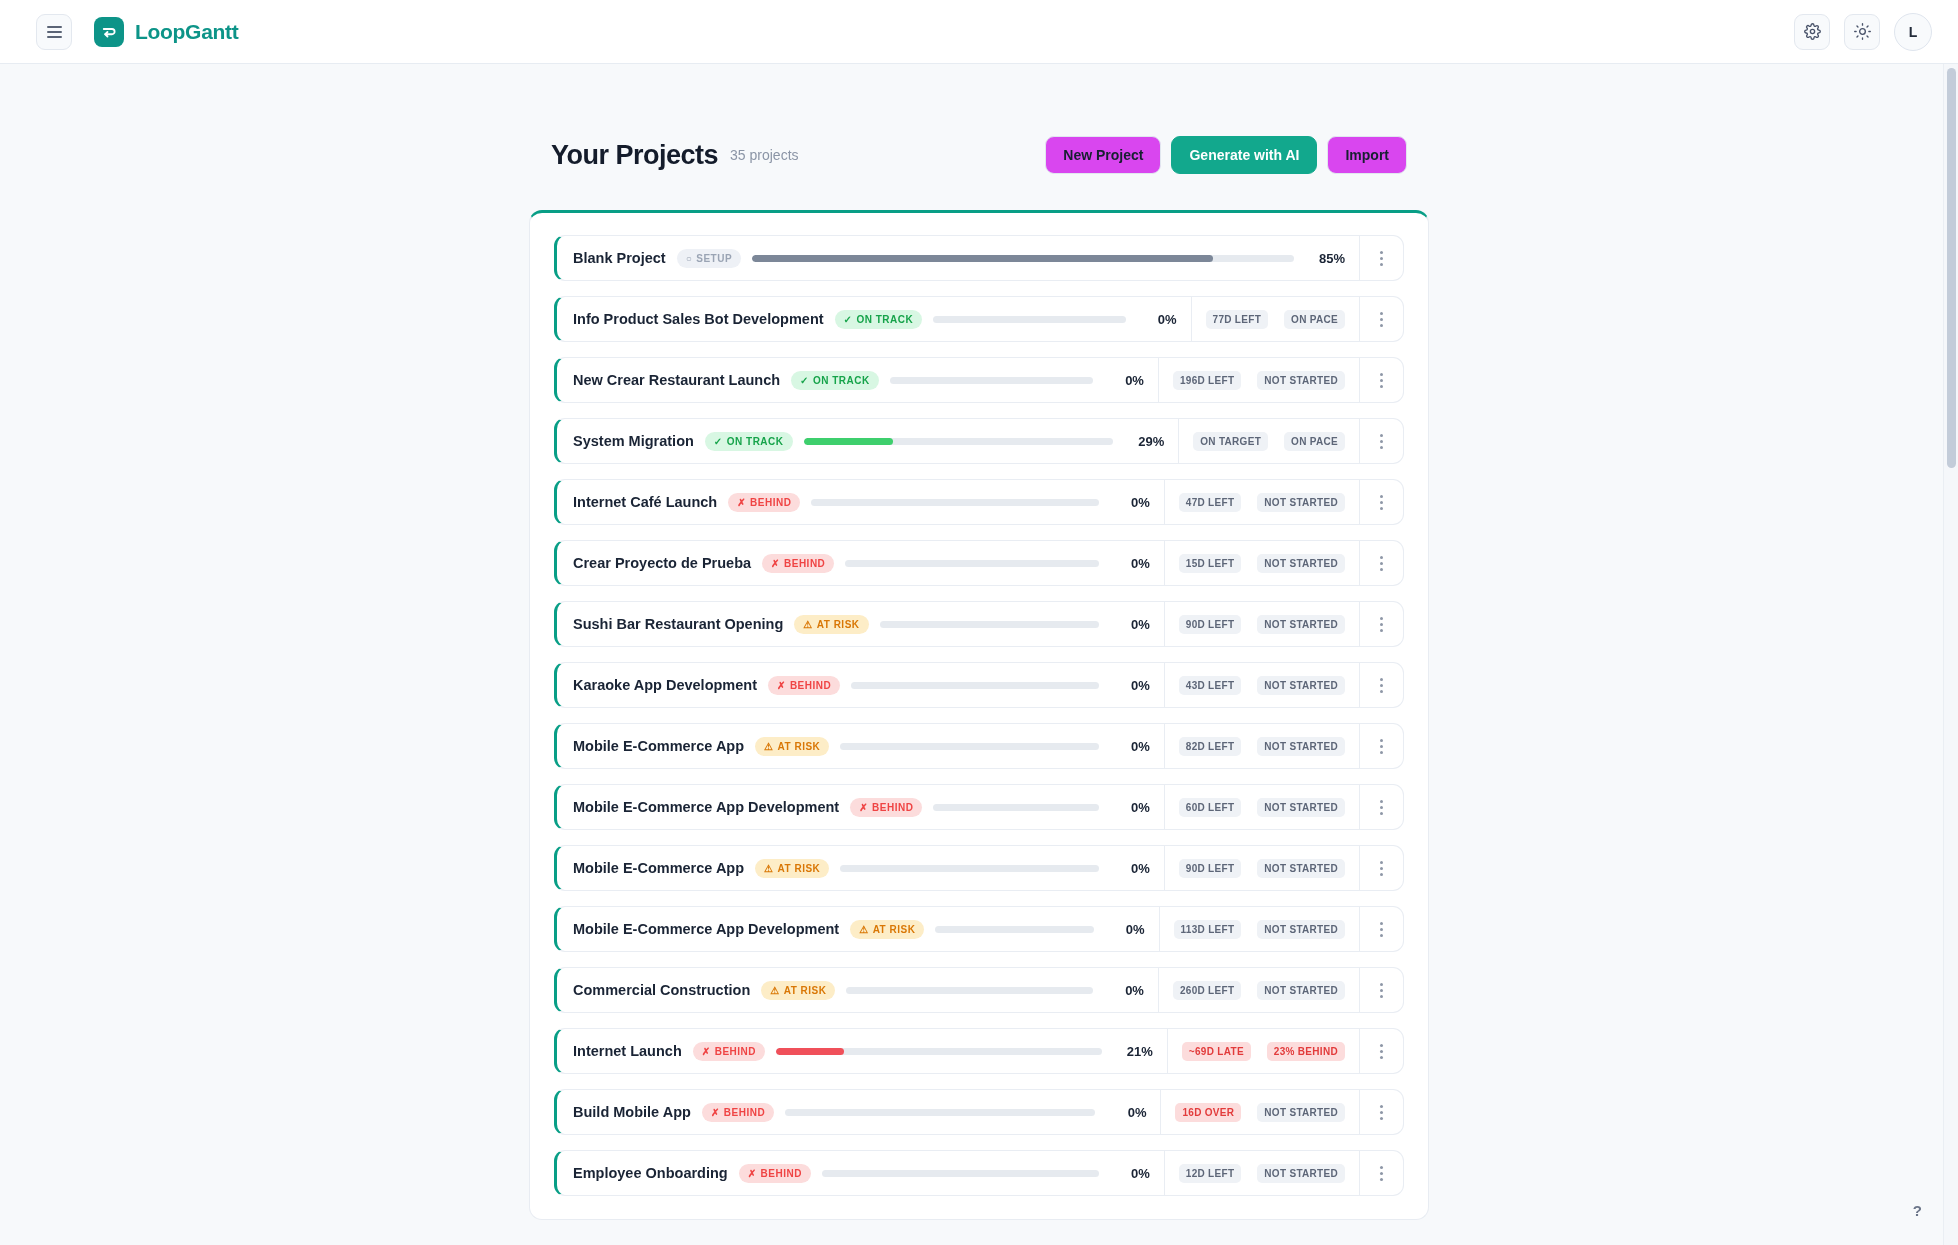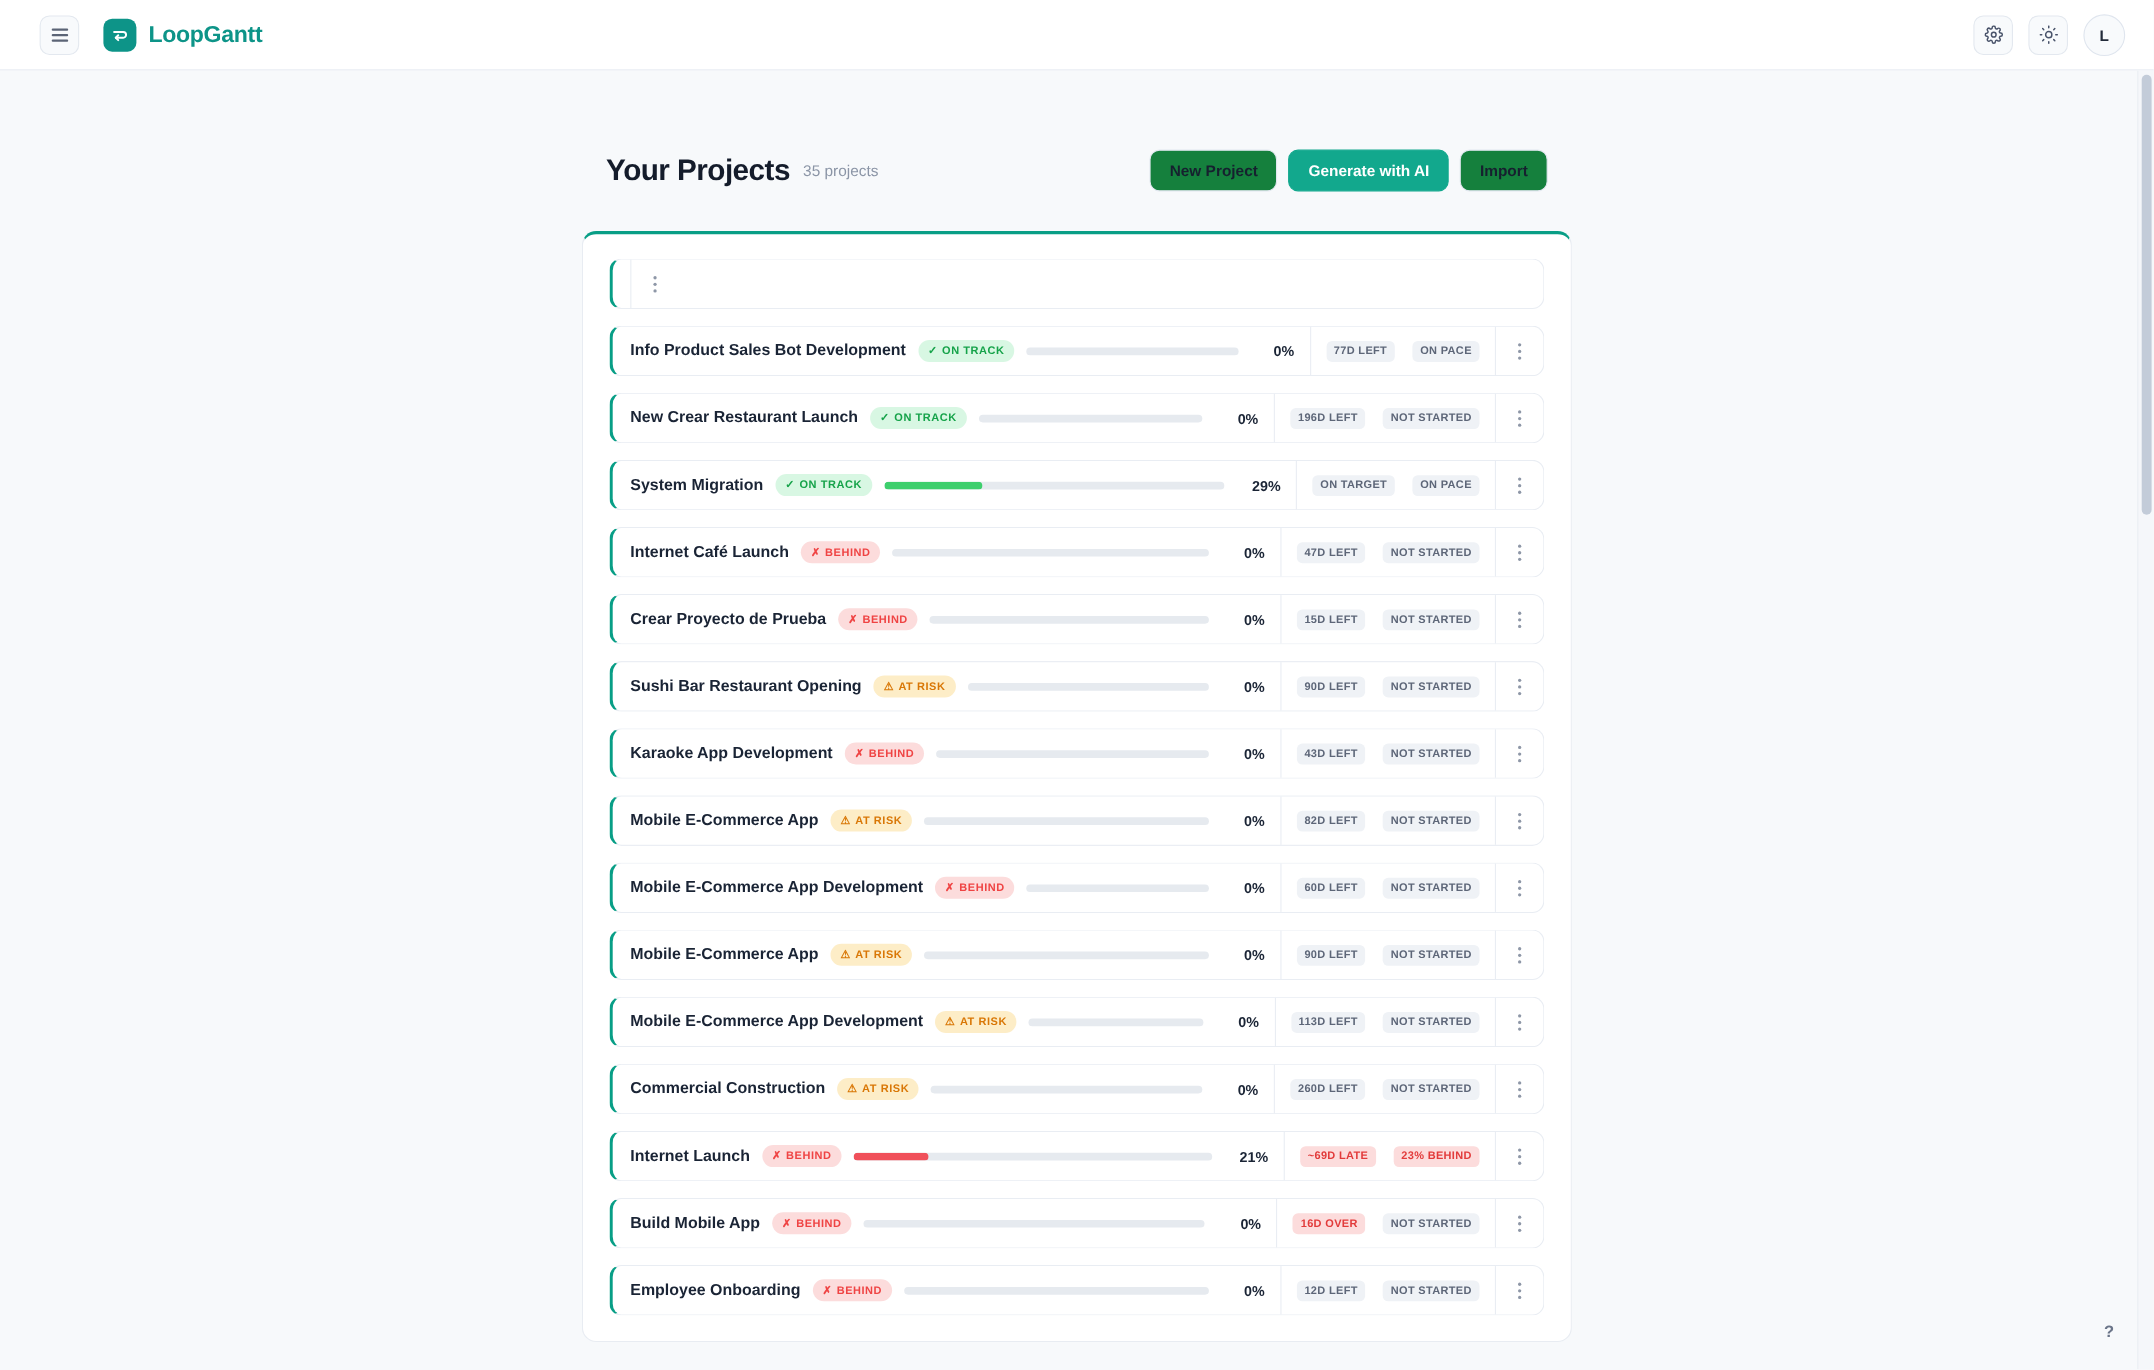--- a/index.html
+++ b/index.html
@@ -110,21 +110,21 @@
     align-items: center;
     gap: 10px;
   }
   .btn {
     font-family: "Liberation Sans", sans-serif;
     font-size: 14px;
     font-weight: bold;
     padding: 10px 17px;
     border-radius: 9px;
     border: 1px solid #e1e7ef;
-    background: #15803d;
+    background: #d946ef;
     color: #16202f;
     cursor: pointer;
     white-space: nowrap;
   }
   .btn.primary {
     background: #12a88d;
     border-color: #12a88d;
     color: #ffffff;
   }
 
@@ -325,20 +325,31 @@
       <span class="proj-count">35 projects</span>
       <div class="head-actions">
         <button class="btn">New Project</button>
         <button class="btn primary">Generate with AI</button>
         <button class="btn">Import</button>
       </div>
     </div>
 
     <div class="list-card" id="project-list">
         <div class="row">
+          <div class="row-main">
+            <span class="row-name">Blank Project</span>
+            <span class="pill setup">
+              <span>○</span>
+              <span>SETUP</span>
+            </span>
+            <div class="bar">
+              <div class="bar-fill gray" style="width: 85%;"></div>
+            </div>
+            <span class="pct">85%</span>
+          </div>
           <div class="row-menu">
             <i></i>
             <i></i>
             <i></i>
           </div>
         </div>
         <div class="row">
           <div class="row-main">
             <span class="row-name">Info Product Sales Bot Development</span>
             <span class="pill ontrack">

